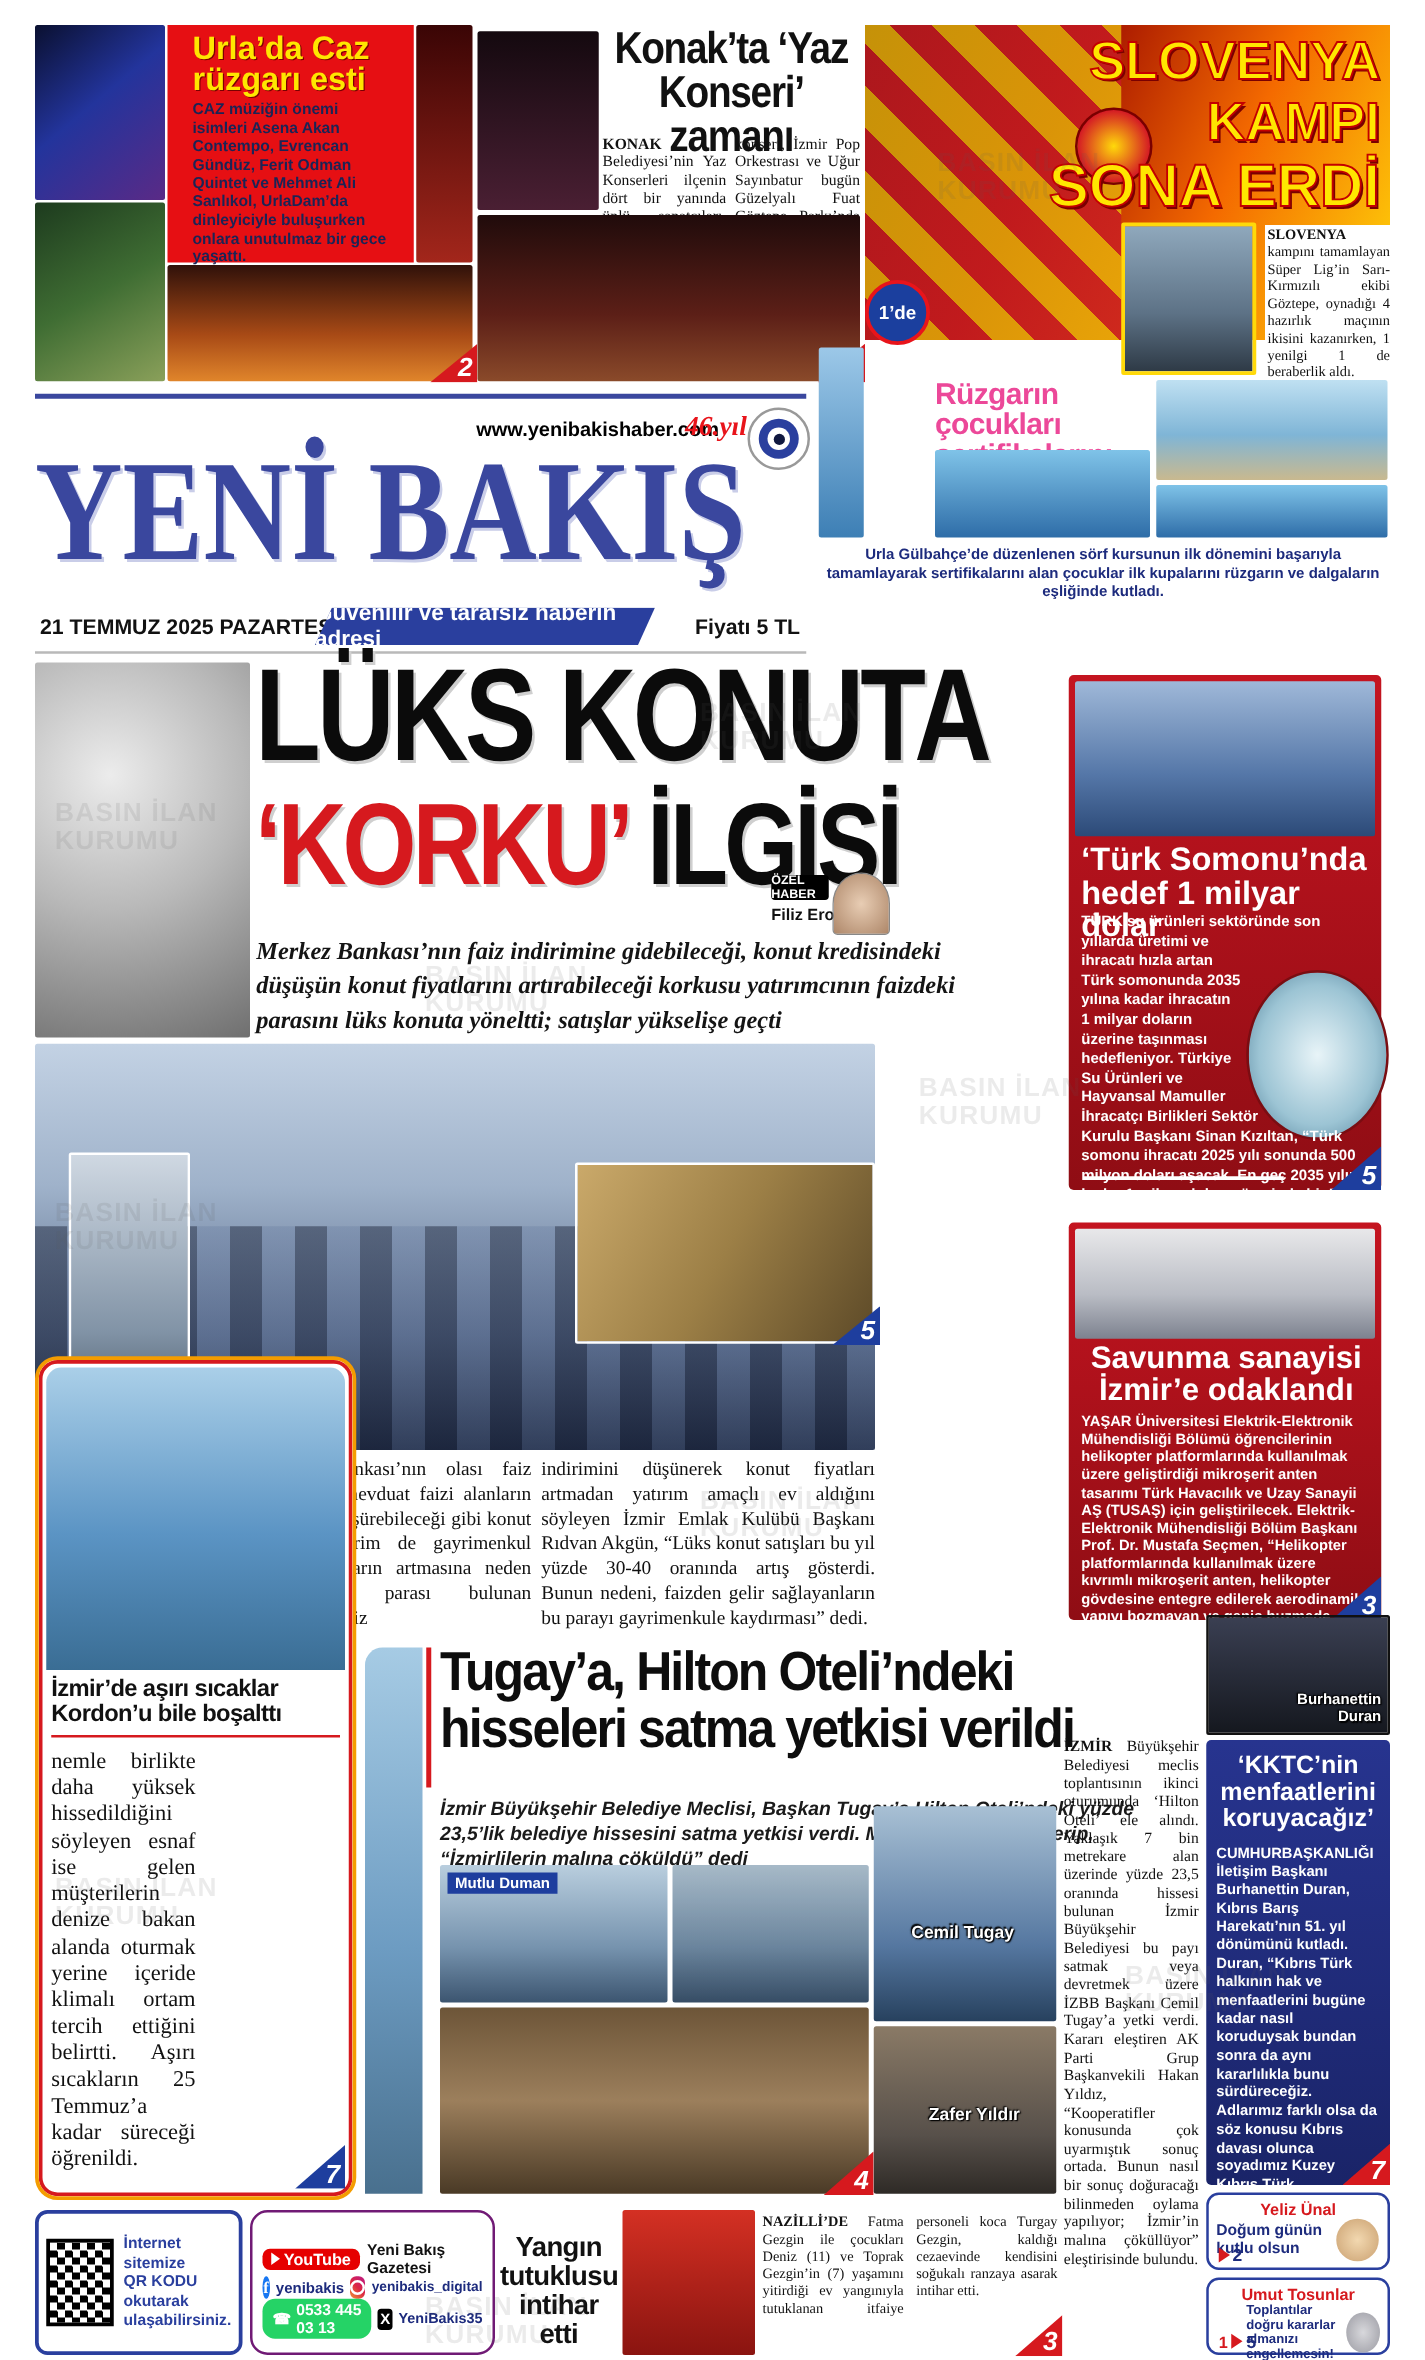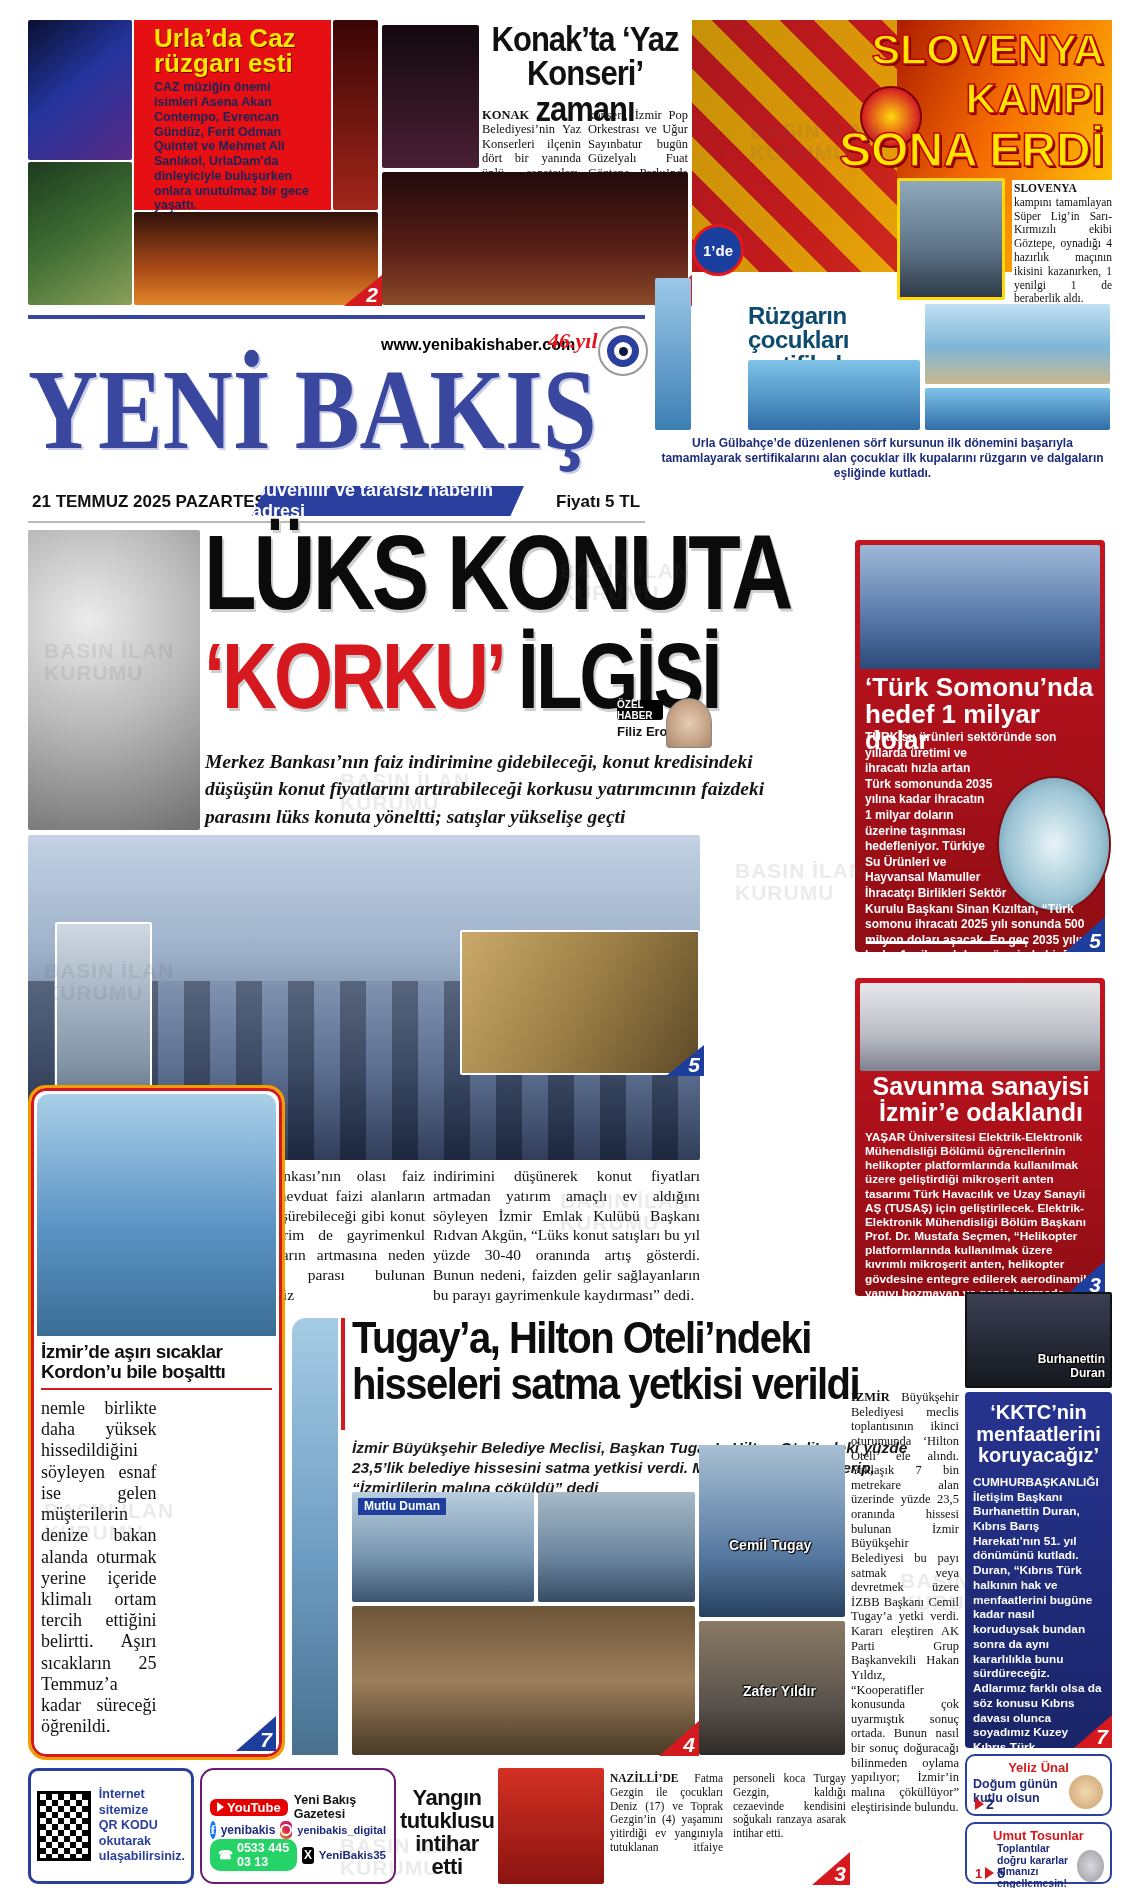--- a/index.html
+++ b/index.html
@@ -38,21 +38,21 @@
   .g-filiz{background:radial-gradient(#e8cdb4,#ad8668);}
   
   .tri{clip-path:polygon(100% 0,100% 100%,0 100%);display:flex;align-items:flex-end;justify-content:flex-end;
        color:#fff;font-weight:bold;font-style:italic;font-size:21px;padding:0 4px 1px 0;line-height:1;}
   .tri.red{background:#d6191e;} .tri.blue{background:#1e3e9e;}
   .serif{font-family:"Liberation Serif",serif;}
   .just{text-align:justify;}
   .wm{position:absolute;color:rgba(90,90,90,.12);font-weight:bold;font-size:21px;line-height:1.05;
       white-space:pre-line;letter-spacing:1px;z-index:6;pointer-events:none;text-transform:uppercase;}
   .plabel-outline{color:#fff;font-weight:bold;text-shadow:0 0 2px #000,1px 1px 1px #000,-1px -1px 1px #000;}
-  .redtitle{color:#0c4a6e;font-weight:800;}
+  .redtitle{color:#ec4899;font-weight:800;}
   .navy{color:#1d2b7d;}
   .sideband{background:linear-gradient(#c41420,#8f0d14);border-radius:4px;}
   .sidetitle{color:#fff;font-weight:800;line-height:1.02;}
   .sidebody{color:#fff;font-weight:bold;font-size:12px;line-height:1.27;text-align:left;}
 </style>
 </head>
 <body>
 
 <div class="page">
 
@@ -290,16 +290,16 @@
       <span class="navy" style="font-weight:800;font-size:11.5px;">YeniBakis35</span>
     </div>
   </div>
   <div class="abs" style="left:400px;top:1786px;width:94px;font-weight:900;font-size:22px;line-height:1.05;text-align:center;letter-spacing:-.5px;">
     <div>Yangın</div>
     <div>tutuklusu</div>
     <div>intihar</div>
     <div>etti</div>
   </div>
   <div class="abs ph g-fire" style="left:498px;top:1768px;width:106px;height:116px;"></div>
-  <div class="abs serif just" style="left:610px;top:1772px;width:236px;height:112px;font-size:11.5px;line-height:1.2;column-count:2;column-gap:10px;"><b>NAZİLLİ’DE</b><span> Fatma Gezgin ile çocukları Deniz (17) ve Toprak Gezgin’in (4) yaşamını yitirdiği ev yangınıyla tutuklanan itfaiye personeli koca Turgay Gezgin, kaldığı cezaevinde kendisini soğukalı ranzaya asarak intihar etti.</span></div>
+  <div class="abs serif just" style="left:610px;top:1772px;width:236px;height:112px;font-size:11.5px;line-height:1.2;column-count:2;column-gap:10px;"><b>NAZİLLİ’DE</b><span> Fatma Gezgin ile çocukları Deniz (11) ve Toprak Gezgin’in (7) yaşamını yitirdiği ev yangınıyla tutuklanan itfaiye personeli koca Turgay Gezgin, kaldığı cezaevinde kendisini soğukalı ranzaya asarak intihar etti.</span></div>
   <div class="abs tri red" style="left:812px;top:1852px;width:34px;height:32px;">3</div>
 
 </div>
 
 </body></html>

